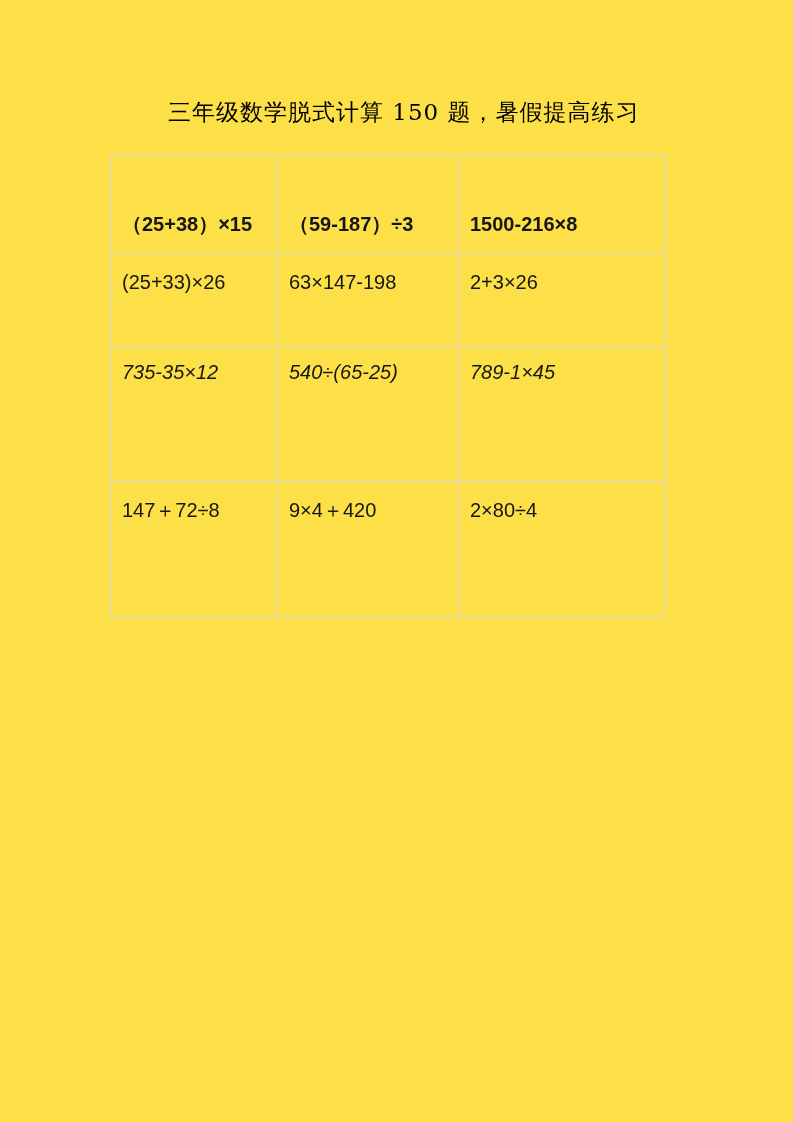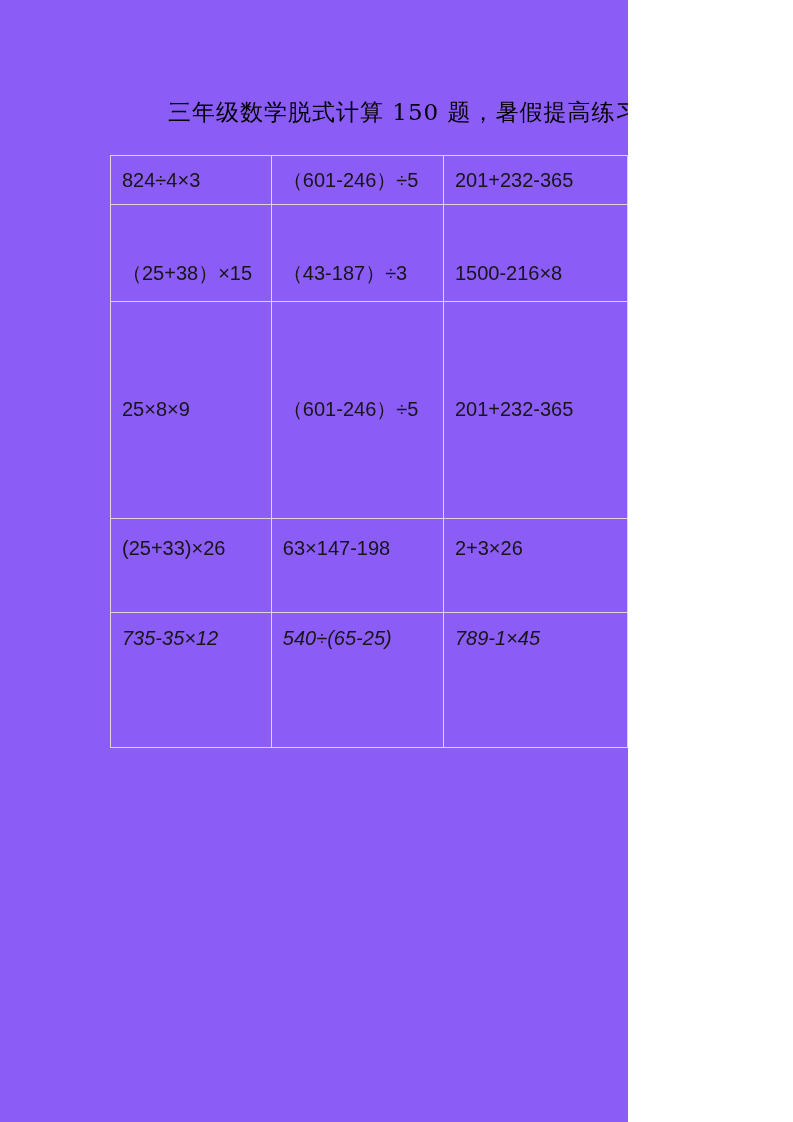--- a/index.html
+++ b/index.html
@@ -2,23 +2,23 @@
 <html><head>
 <meta charset="utf-8">
 <style>
   html, body {
     margin: 0;
     padding: 0;
     background: #ffffff;
   }
   .page {
     position: relative;
-    width: 628px;
+    width: 793px;
     height: 1122px;
-    background: #8b5cf6;
+    background: #fde047;
     overflow: hidden;
     font-family: "Liberation Sans", sans-serif;
   }
   .doc-title {
     position: absolute;
     left: 168px;
     top: 96px;
     font-family: "DejaVu Serif", "Liberation Serif", serif;
     font-size: 23px;
     line-height: 32px;
@@ -48,62 +48,57 @@
     overflow: hidden;
   }
   tr.r1 { height: 49px; }
   tr.r2 { height: 97px; }
   tr.r3 { height: 217px; }
   tr.r4 { height: 94px; }
   tr.r5 { height: 135px; }
   tr.r6 { height: 135px; }
   tr.r7 { height: 136px; }
   tr.r1 td { padding-top: 11px; }
-  tr.r2 td { padding-top: 55px; }
+  tr.r2 td { padding-top: 55px; font-weight: bold; }
   tr.r3 td { padding-top: 94px; }
   tr.r4 td { padding-top: 16px; }
   tr.r5 td { padding-top: 12px; font-style: italic; }
   tr.r6 td { padding-top: 15px; }
   tr.r7 td { padding-top: 15px; }
 </style>
 </head>
 <body>
 
 <div class="page">
 
   <div class="doc-title">三年级数学脱式计算 150 题，暑假提高练习</div>
 
   <table class="worksheet">
     <colgroup>
       <col class="c1">
         <col class="c2">
         <col class="c3">
     </colgroup>
     <tbody>
-      <tr class="r1">
-        <td>824÷4×3</td>
-        <td>（601-246）÷5</td>
-        <td>201+232-365</td>
-      </tr>
       <tr class="r2">
         <td>（25+38）×15</td>
-        <td>（43-187）÷3</td>
+        <td>（59-187）÷3</td>
         <td>1500-216×8</td>
-      </tr>
-      <tr class="r3">
-        <td>25×8×9</td>
-        <td>（601-246）÷5</td>
-        <td>201+232-365</td>
       </tr>
       <tr class="r4">
         <td>(25+33)×26</td>
         <td>63×147-198</td>
         <td>2+3×26</td>
       </tr>
       <tr class="r5">
         <td>735-35×12</td>
         <td>540÷(65-25)</td>
         <td>789-1×45</td>
       </tr>
+      <tr class="r7">
+        <td>147＋72÷8</td>
+        <td>9×4＋420</td>
+        <td>2×80÷4</td>
+      </tr>
     </tbody>
   </table>
 
 </div>
 
 </body></html>

